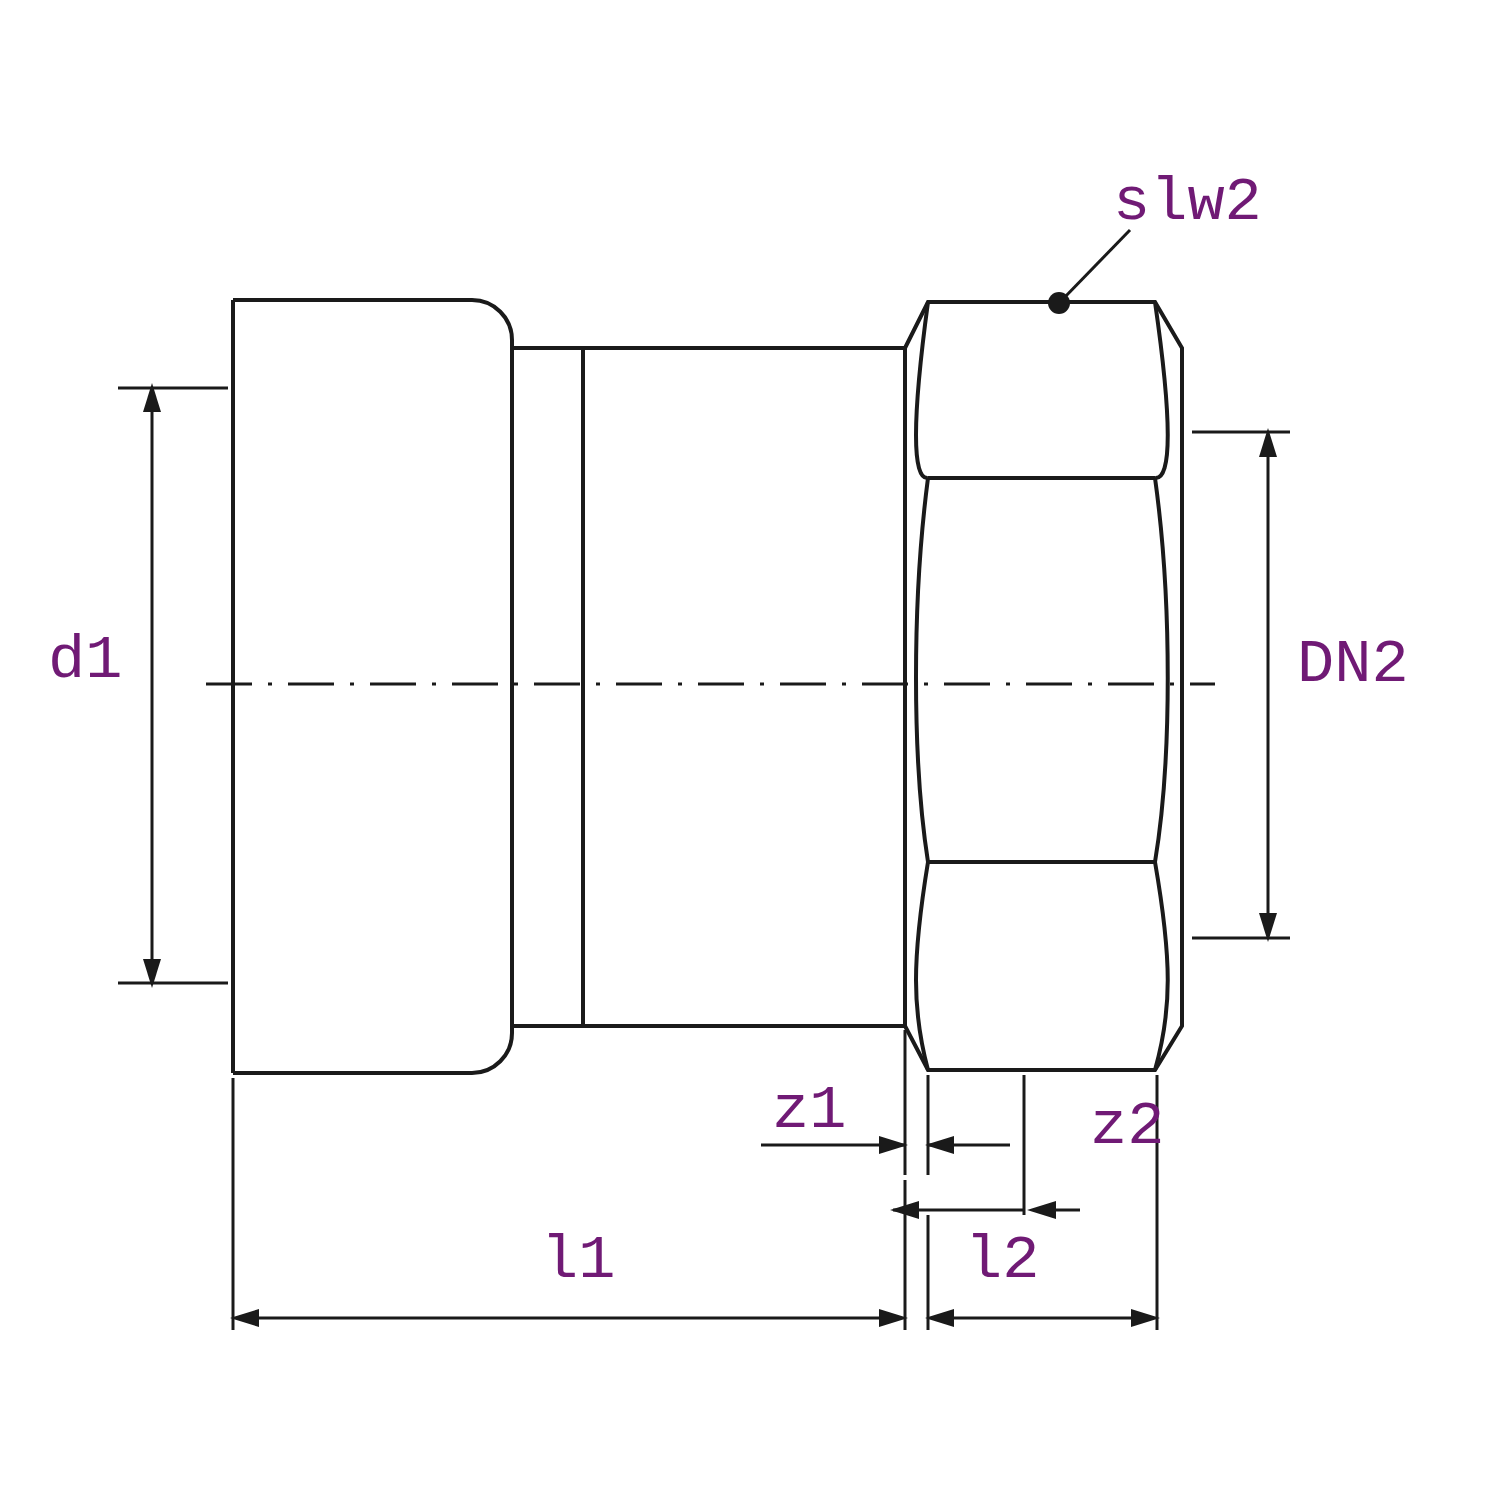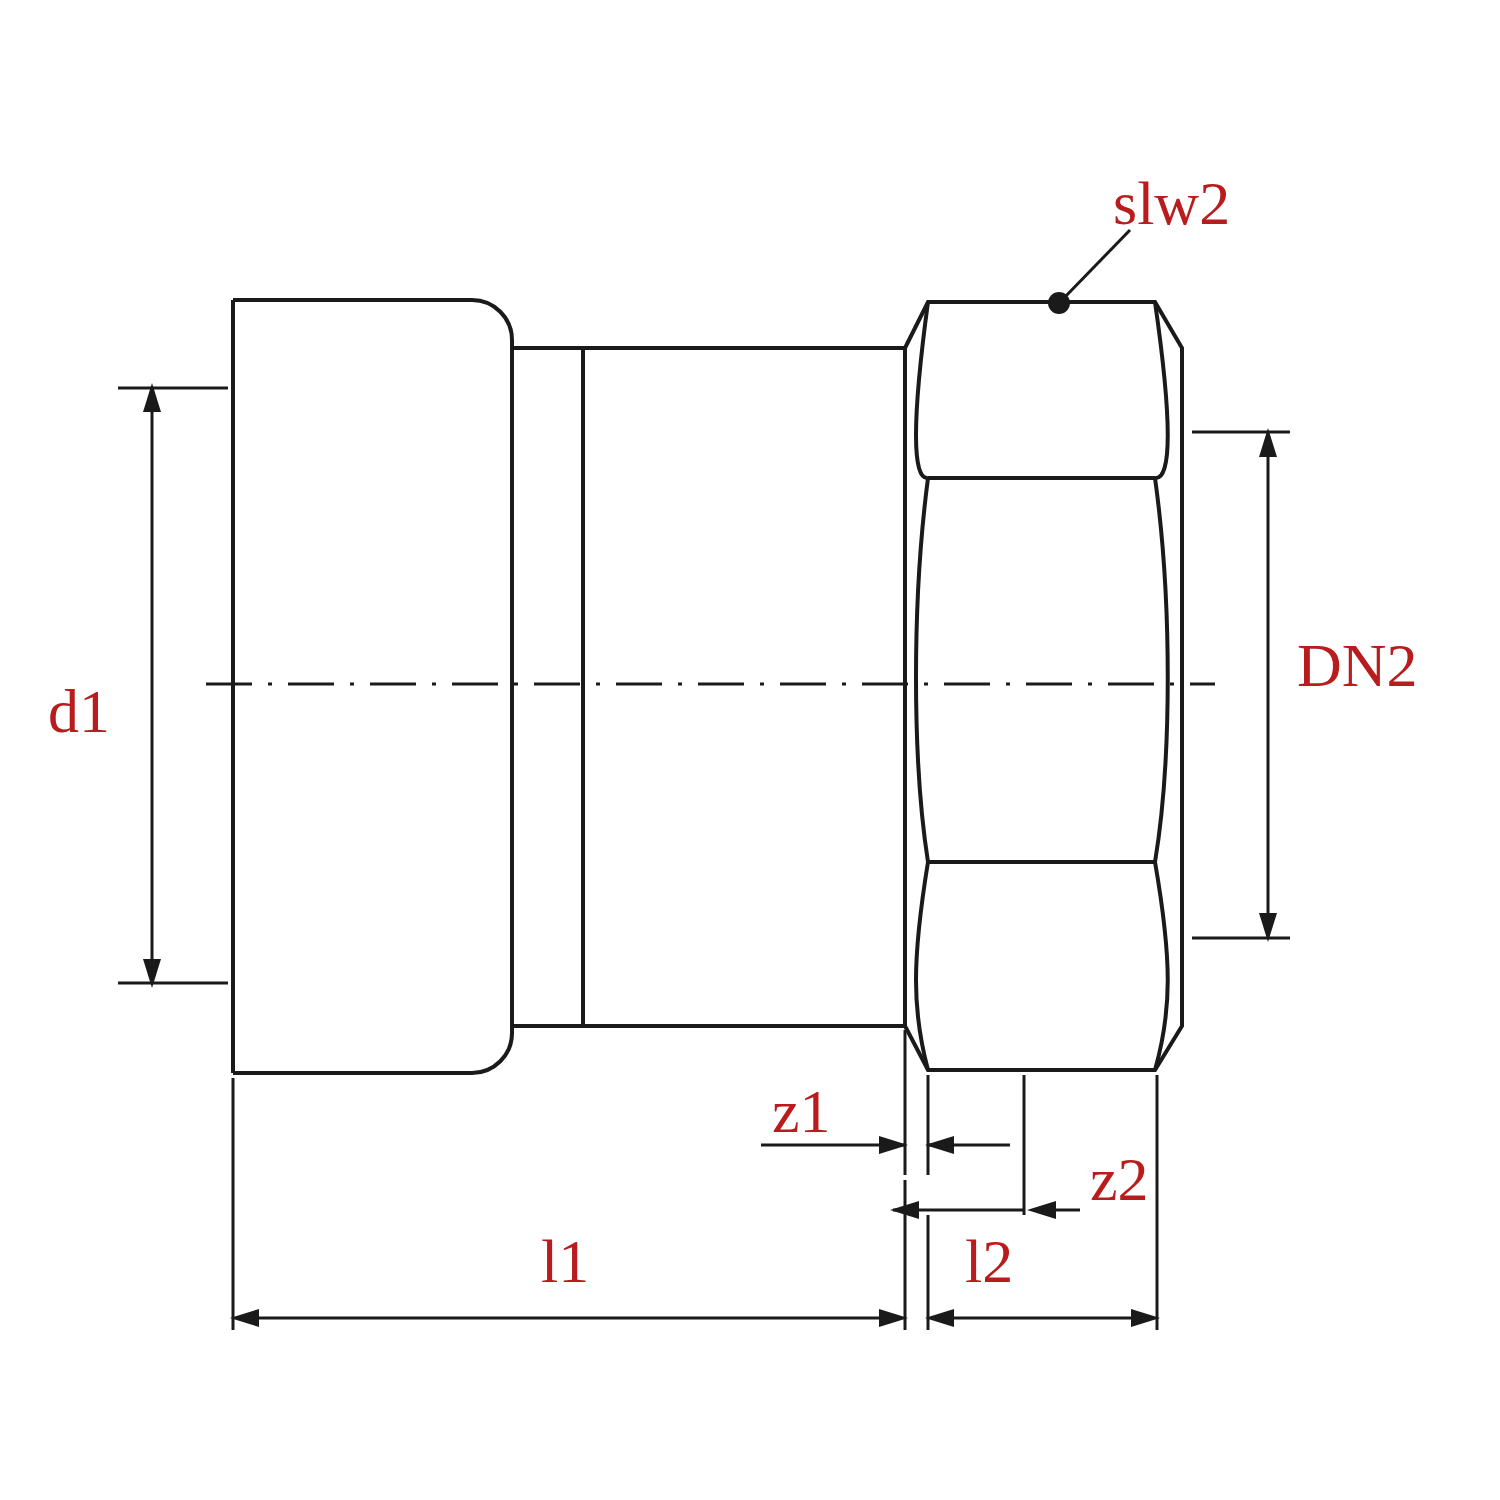--- a/index.html
+++ b/index.html
@@ -20,23 +20,23 @@
   }
   svg.drawing {
     position: absolute;
     left: 0;
     top: 0;
     width: 1500px;
     height: 1500px;
   }
   .lbl {
     position: absolute;
-    font-family: Liberation Serif, serif;
+    font-family: Liberation Mono, monospace;
     font-size: 62px;
-    color: #b91c1c;
+    color: #701a75;
     white-space: nowrap;
     line-height: 1;
   }
 </style>
 </head>
 <body>
 
 <div id="diagram-root">
 
   <svg class="drawing" viewBox="0 0 1500 1500">
@@ -147,25 +147,25 @@
         <path d="M 937 1318 L 1148 1318" stroke-width="3"></path>
         <path d="M 925 1318 L 954 1309 L 954 1327 Z" fill="#1a1a1a" stroke="none"></path>
         <path d="M 1160 1318 L 1131 1309 L 1131 1327 Z" fill="#1a1a1a" stroke="none"></path>
       </g>
 
     </g>
   </svg>
 
   <div class="lbl" style="left:1113px; top:172px;">slw2</div>
 
-  <div class="lbl" style="left:48px; top:680px;">d1</div>
+  <div class="lbl" style="left:48px; top:630px;">d1</div>
 
   <div class="lbl" style="left:1297px; top:634px;">DN2</div>
 
   <div class="lbl" style="left:772px; top:1080px;">z1</div>
 
-  <div class="lbl" style="left:1090px; top:1148px;">z2</div>
+  <div class="lbl" style="left:1090px; top:1096px;">z2</div>
 
   <div class="lbl" style="left:541px; top:1230px;text-align:center;">l1</div>
 
   <div class="lbl" style="left:965px; top:1230px;">l2</div>
 
 </div>
 
 </body></html>

